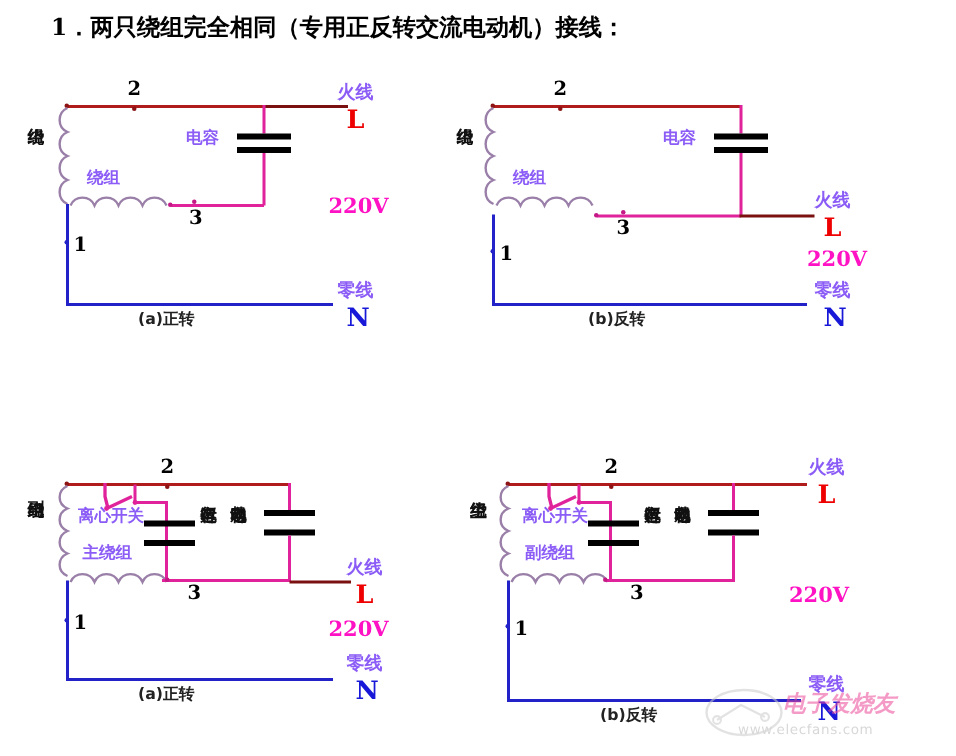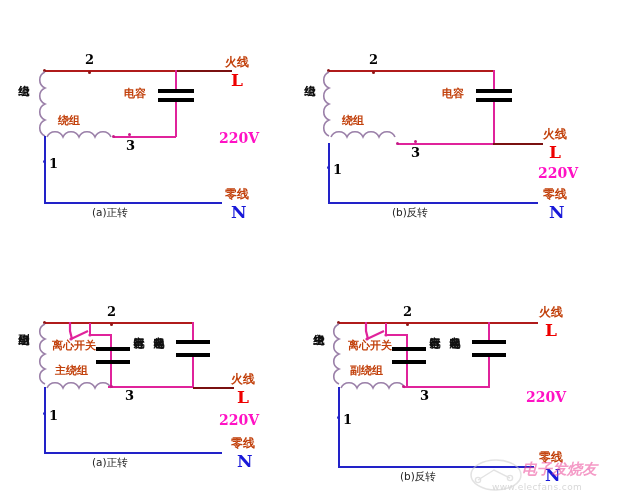--- a/index.html
+++ b/index.html
@@ -44,22 +44,22 @@
   
   .term{
     position:absolute;
     font-family:"DejaVu Serif","Liberation Serif",serif;
     font-weight:bold;font-size:13px;color:#000;line-height:1;
   }
 
   
   .lbl{
     position:absolute;
-    font-family:Liberation Serif, serif;
-    font-weight:bold;font-size:11px;color:#c2410c;line-height:1.02;
+    font-family:Liberation Mono, monospace;
+    font-weight:bold;font-size:11px;color:#8b5cf6;line-height:1.02;
     white-space:nowrap;
   }
   .lbl-v{
     position:absolute;
     font-family:"DejaVu Sans","Liberation Sans",sans-serif;
     font-weight:bold;font-size:11px;color:#111;
     writing-mode:vertical-rl;text-orientation:upright;
     line-height:1.0;letter-spacing:0px;
   }
 
@@ -71,21 +71,21 @@
   .big-N{
     position:absolute;color:#1818d8;font-weight:bold;font-size:17px;
     font-family:"DejaVu Serif","Liberation Serif",serif;line-height:1;
   }
   .volt{
     position:absolute;color:#ff11c4;font-weight:bold;font-size:14px;
     font-family:"DejaVu Serif","Liberation Serif",serif;line-height:1;
     white-space:nowrap;
   }
   .caption{
-    position:absolute;font-size:10.5px;color:#222;font-weight:normal;
+    position:absolute;font-size:10.5px;color:#222;font-weight:bold;
     font-family:"DejaVu Sans","Liberation Sans",sans-serif;white-space:nowrap;
   }
 
   
   .cap-plate{position:absolute;background:#000;height:4px;}
 
   
   .coil{position:absolute;}
 
   
@@ -104,20 +104,21 @@
     position:absolute;left:52px;top:8px;font-size:15px;color:#ec4899;
     font-family:"DejaVu Serif","Liberation Serif",serif;font-style:italic;
     font-weight:bold;white-space:nowrap;
   }
 </style>
 </head>
 <body>
 
 <div class="page">
 
+  <div class="heading" id="heading-1">1．两只绕组完全相同（专用正反转交流电动机）接线：</div>
 
   <div class="diagram" id="d1" style="left:0;top:50px;width:300px;height:175px;">
 
     <div class="wire h w-red" style="left:44px;top:20px;width:188px;"></div>
 
     <div class="wire h w-dred" style="left:176px;top:20px;width:56px;"></div>
 
     <div class="dot dot-red" style="left:43px;top:19px;"></div>
     <div class="dot dot-red" style="left:88px;top:21px;"></div>
 

